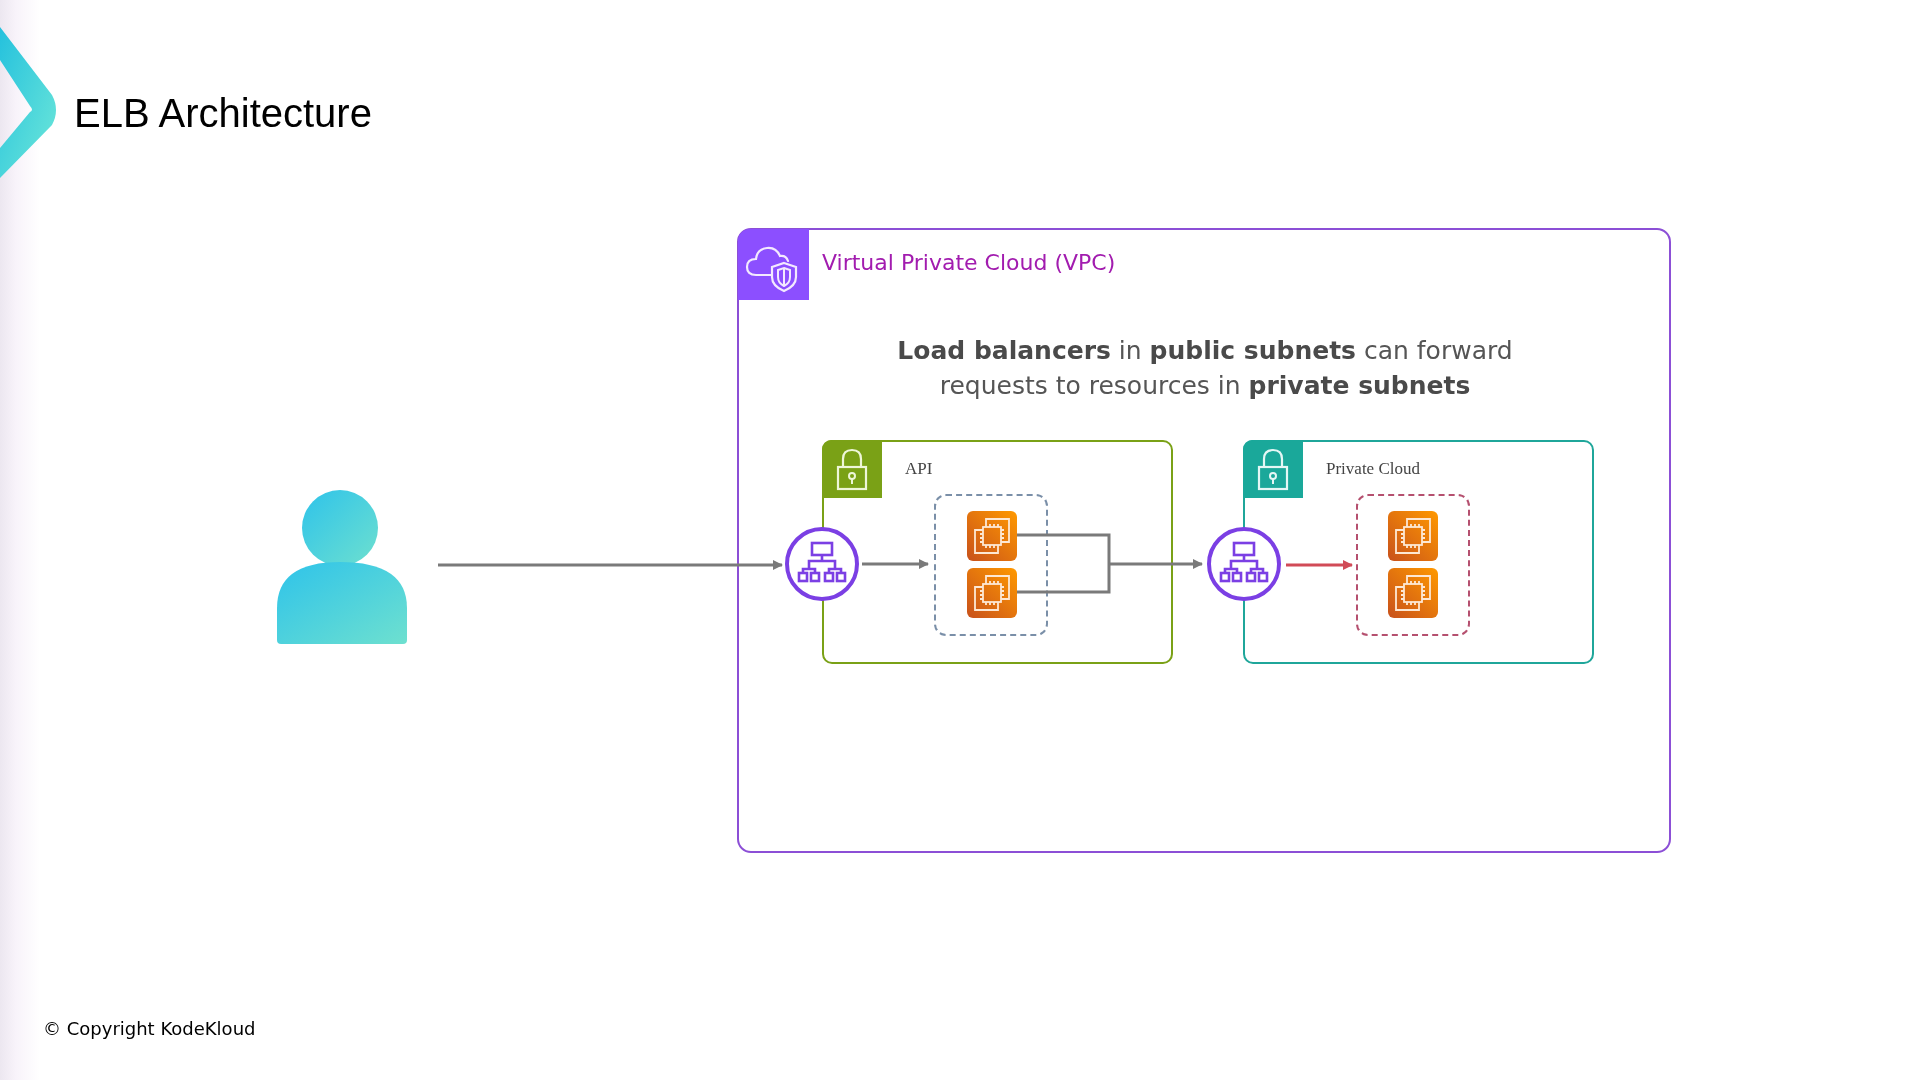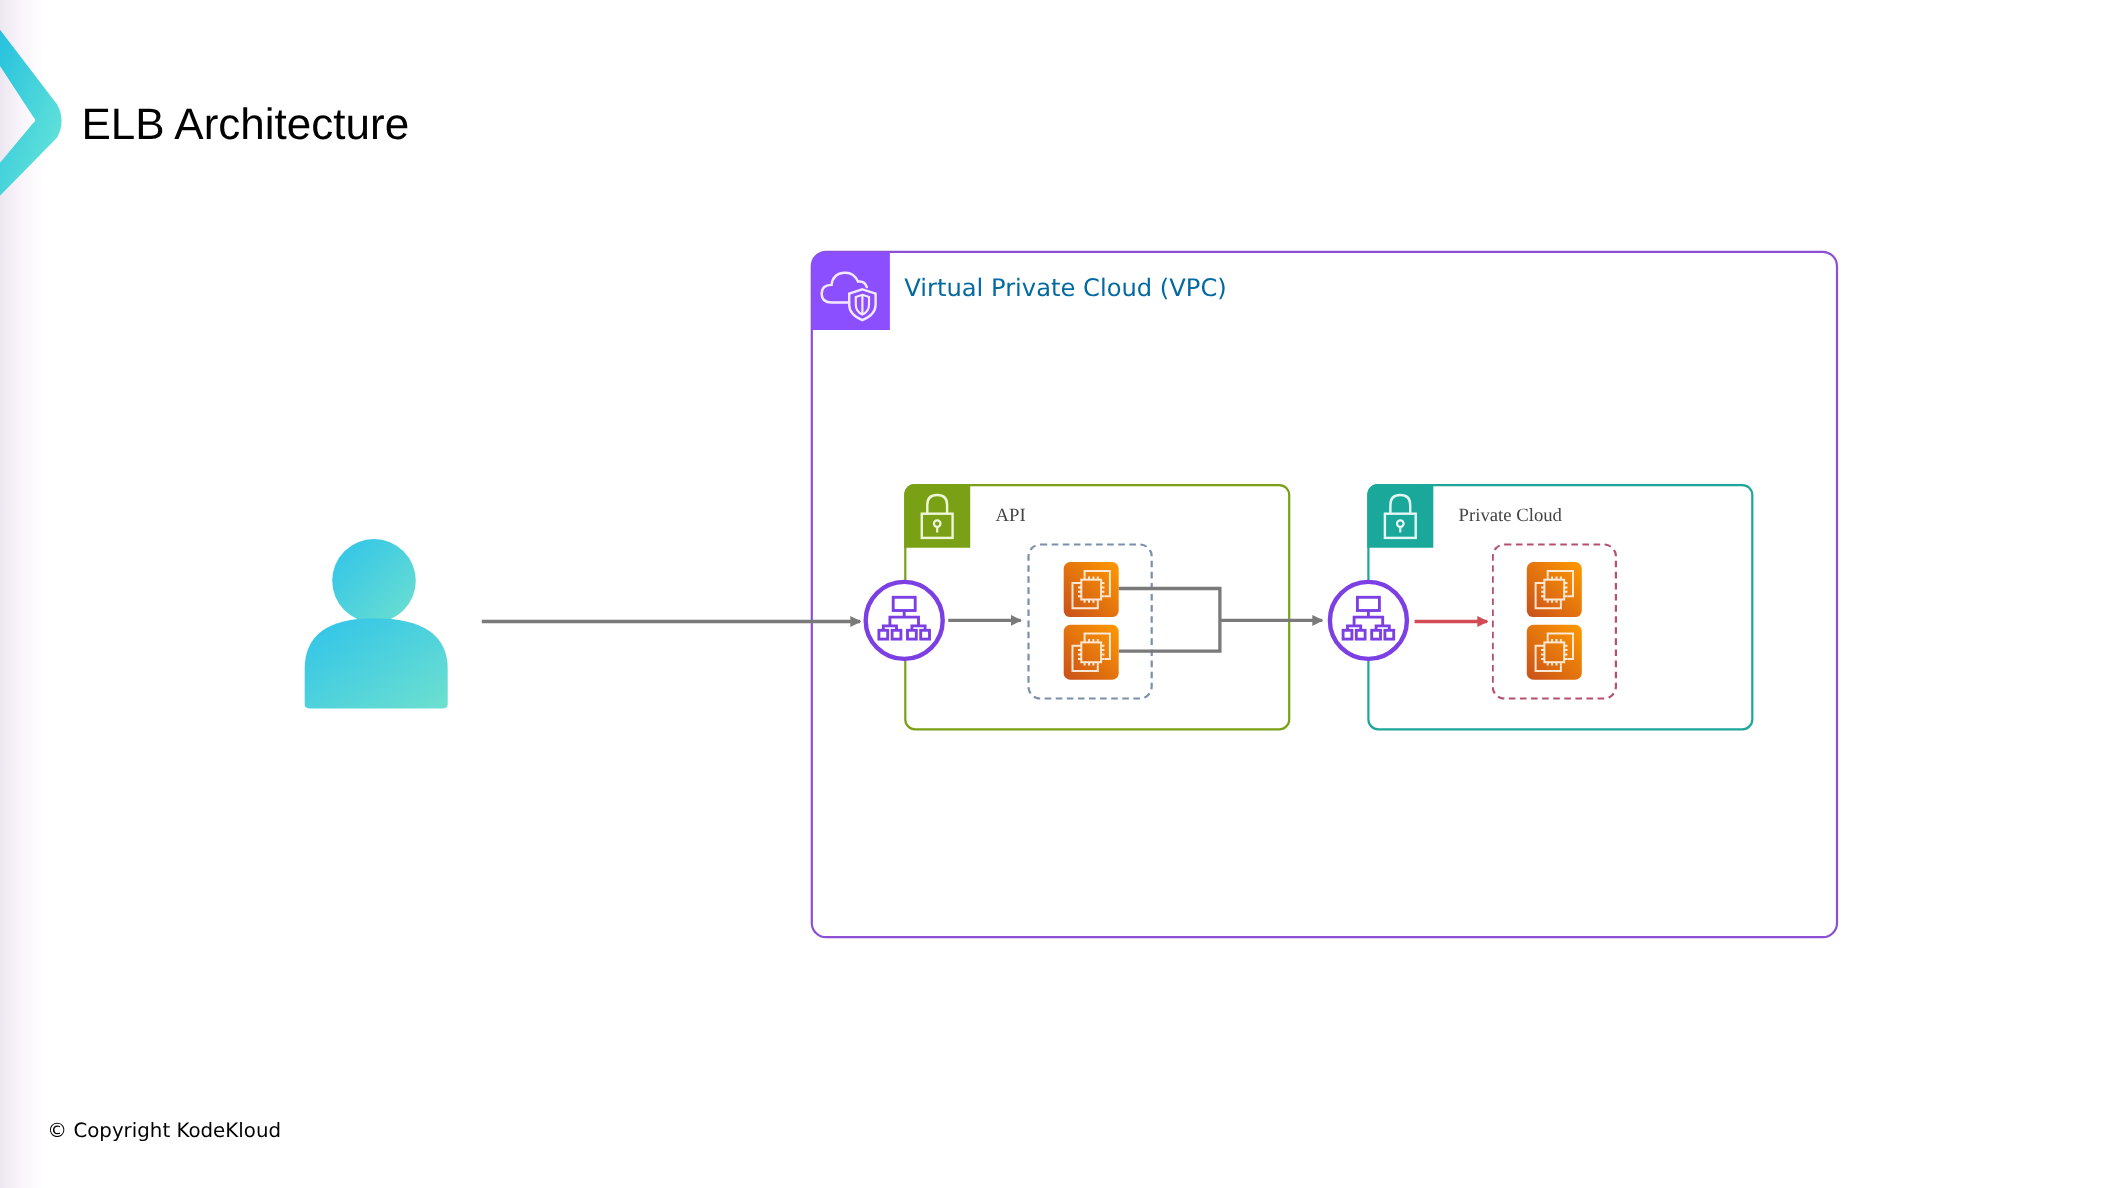--- a/index.html
+++ b/index.html
@@ -28,21 +28,21 @@
 
   .vpc {
     position: absolute; left: 737px; top: 228px; width: 934px; height: 625px;
     border: 2px solid #8c4fd6; border-radius: 14px; box-sizing: border-box;
   }
   .vpc-tile {
     position: absolute; left: 738px; top: 229px; width: 71px; height: 71px;
     background: #8c4fff; border-top-left-radius: 12px;
   }
   .vpc-label {
-    position: absolute; left: 822px; top: 250px; font-size: 22px; color: #0369a1;
+    position: absolute; left: 822px; top: 250px; font-size: 22px; color: #a21caf;
     white-space: nowrap; font-family: "DejaVu Sans", sans-serif;
   }
   .description {
     position: absolute; left: 880px; top: 333px; width: 650px;
     text-align: center; font-size: 25px; line-height: 35px; color: #555;
     font-family: "DejaVu Sans", sans-serif;
   }
   .description b { color: #4a4a4a; }
 
   .subnet { position: absolute; box-sizing: border-box; border-radius: 10px; border: 2px solid; }
@@ -107,20 +107,26 @@
   <svg width="71" height="71" viewBox="0 0 71 71">
     <path d="M18 46 H34 M18 46 Q9 46 9 38 Q9 30 18 30 Q19 20 29 19 Q38 18 42 27 Q48 26 50 32" fill="none" stroke="#f3e9ff" stroke-width="2.2" stroke-linecap="round"></path>
     <path d="M46 34 L58 38 L58 48 Q58 57 46 62 Q34 57 34 48 L34 38 Z" fill="none" stroke="#f3e9ff" stroke-width="2.2"></path>
     <path d="M46 39 L52 41 L52 48 Q52 54 46 57 Q40 54 40 48 L40 41 Z" fill="none" stroke="#f3e9ff" stroke-width="2"></path>
     <line x1="46" y1="39" x2="46" y2="57" stroke="#f3e9ff" stroke-width="2"></line>
   </svg>
 </div>
 <div class="vpc-label">Virtual Private Cloud (VPC)</div>
 
 <div class="description">
+  <div>
+    <b>Load balancers</b><span> in </span><b>public subnets</b><span> can forward</span>
+  </div>
+  <div>
+    <span>requests to resources in </span><b>private subnets</b>
+  </div>
 </div>
 
 <div class="subnet subnet-api"></div>
 <div class="subnet-tile tile-api">
   <svg width="60" height="58" viewBox="0 0 60 58">
     <path d="M21 27 V19 Q21 10 30 10 Q39 10 39 19 V27" fill="none" stroke="#eef6d8" stroke-width="2.2"></path>
     <rect x="16" y="27" width="28" height="22" fill="none" stroke="#eef6d8" stroke-width="2.2"></rect>
     <circle cx="30" cy="36" r="3" fill="none" stroke="#eef6d8" stroke-width="2"></circle>
     <line x1="30" y1="39" x2="30" y2="44" stroke="#eef6d8" stroke-width="2"></line>
   </svg>

